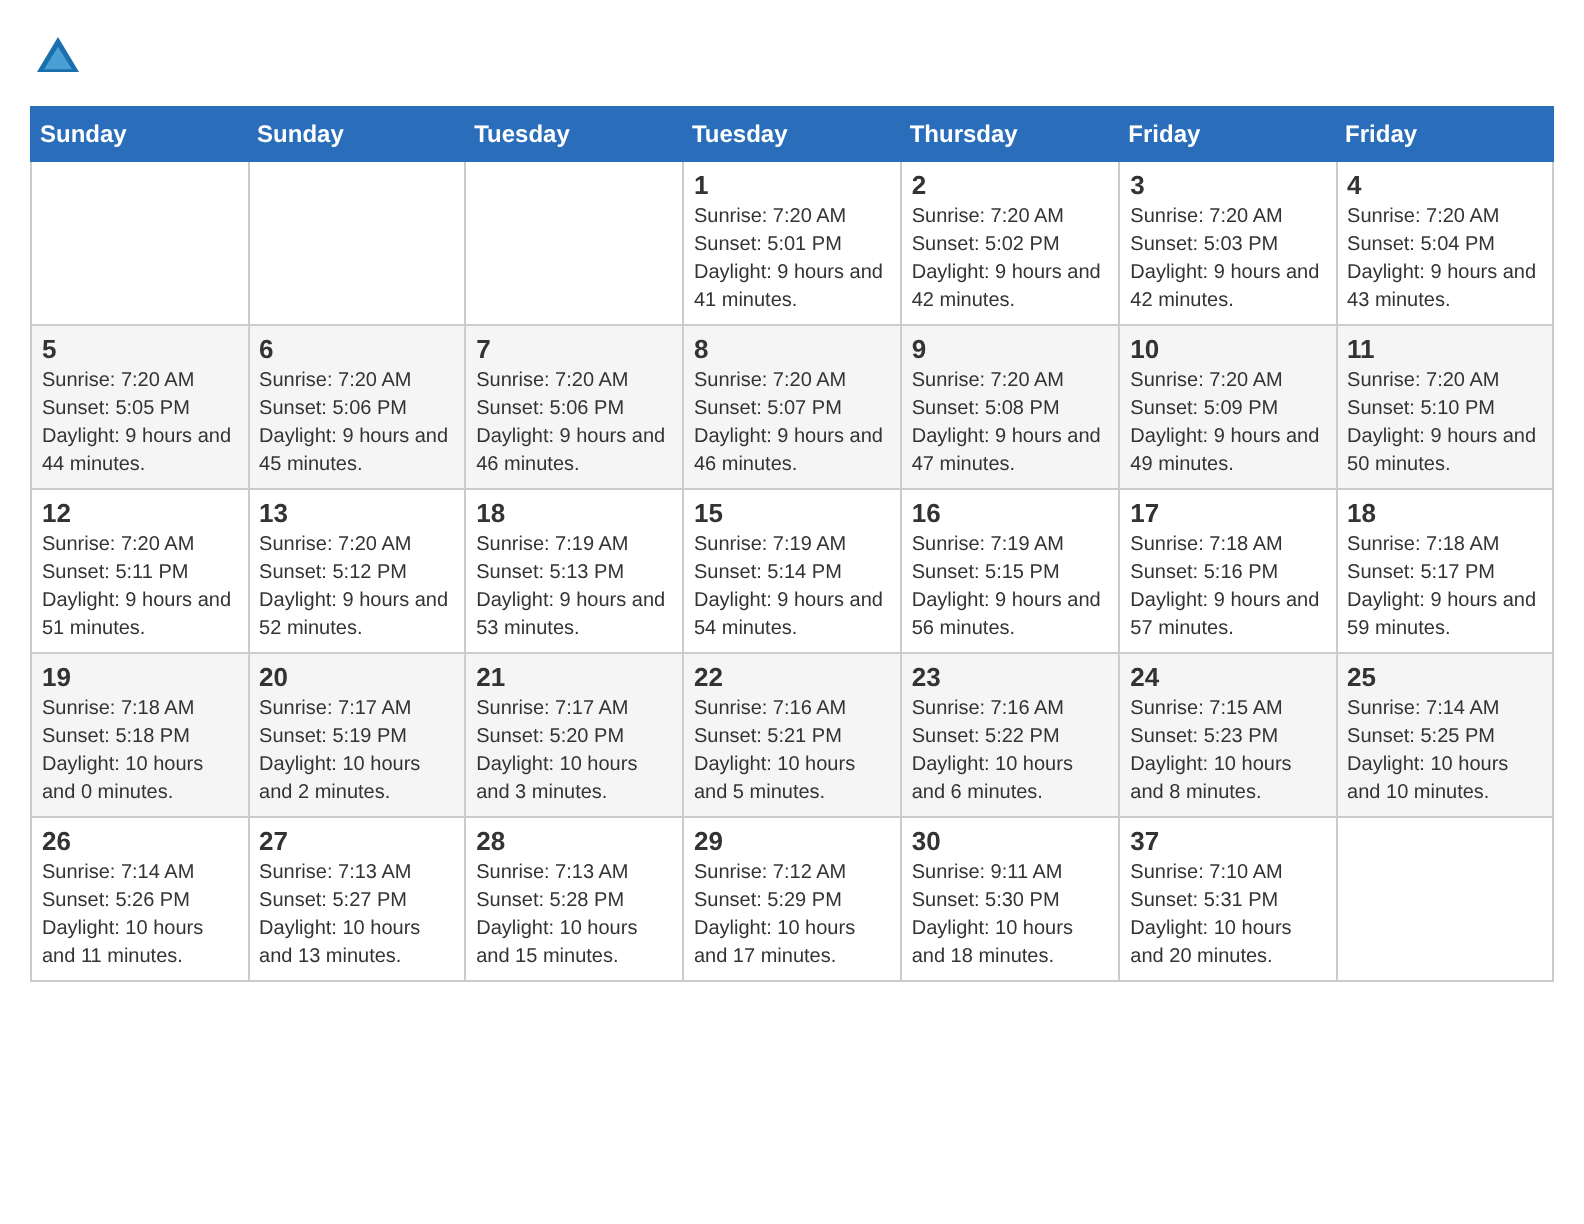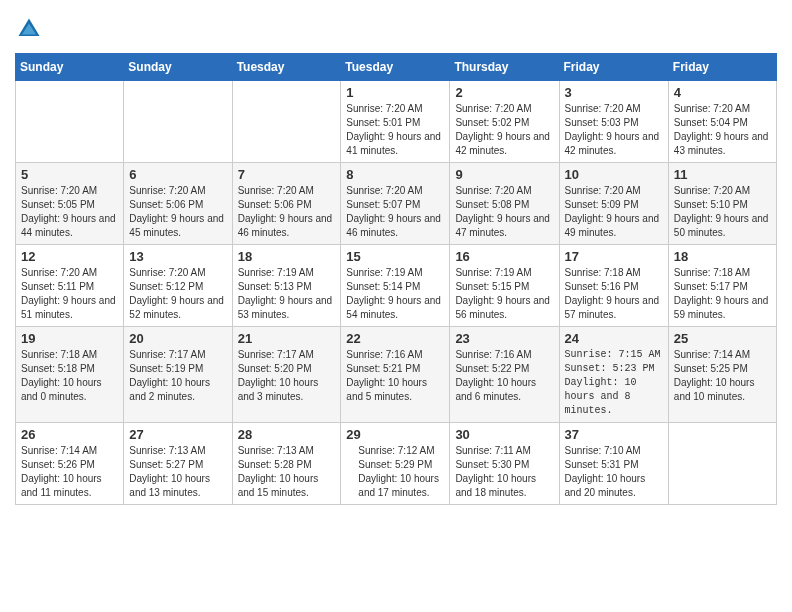--- a/index.html
+++ b/index.html
@@ -277,21 +277,21 @@
 Daylight: 10 hours and 5 minutes.</div>
         </td>
         <td>
           <span class="day-number">23</span>
           <div class="day-info" style="white-space: pre-line;">Sunrise: 7:16 AM
 Sunset: 5:22 PM
 Daylight: 10 hours and 6 minutes.</div>
         </td>
         <td>
           <span class="day-number">24</span>
-          <div class="day-info" style="white-space: pre-line; font-family: Liberation Mono, monospace;">Sunrise: 7:15 AM
+          <div class="day-info" style="white-space: pre-line;">Sunrise: 7:15 AM
 Sunset: 5:23 PM
 Daylight: 10 hours and 8 minutes.</div>
         </td>
         <td>
           <span class="day-number">25</span>
           <div class="day-info" style="white-space: pre-line;">Sunrise: 7:14 AM
 Sunset: 5:25 PM
 Daylight: 10 hours and 10 minutes.</div>
         </td>
       </tr>
@@ -309,27 +309,27 @@
 Daylight: 10 hours and 13 minutes.</div>
         </td>
         <td>
           <span class="day-number">28</span>
           <div class="day-info" style="white-space: pre-line;">Sunrise: 7:13 AM
 Sunset: 5:28 PM
 Daylight: 10 hours and 15 minutes.</div>
         </td>
         <td>
           <span class="day-number">29</span>
-          <div class="day-info" style="white-space: pre-line; margin-left: 12px;">Sunrise: 7:12 AM
+          <div class="day-info" style="white-space: pre-line;">Sunrise: 7:12 AM
 Sunset: 5:29 PM
 Daylight: 10 hours and 17 minutes.</div>
         </td>
         <td>
           <span class="day-number">30</span>
-          <div class="day-info" style="white-space: pre-line;">Sunrise: 7:11 AM
+          <div class="day-info" style="white-space: pre-line;">Sunrise: 9:11 AM
 Sunset: 5:30 PM
 Daylight: 10 hours and 18 minutes.</div>
         </td>
         <td>
           <span class="day-number">37</span>
           <div class="day-info" style="white-space: pre-line;">Sunrise: 7:10 AM
 Sunset: 5:31 PM
 Daylight: 10 hours and 20 minutes.</div>
         </td>
         <td class="empty-cell"></td>

